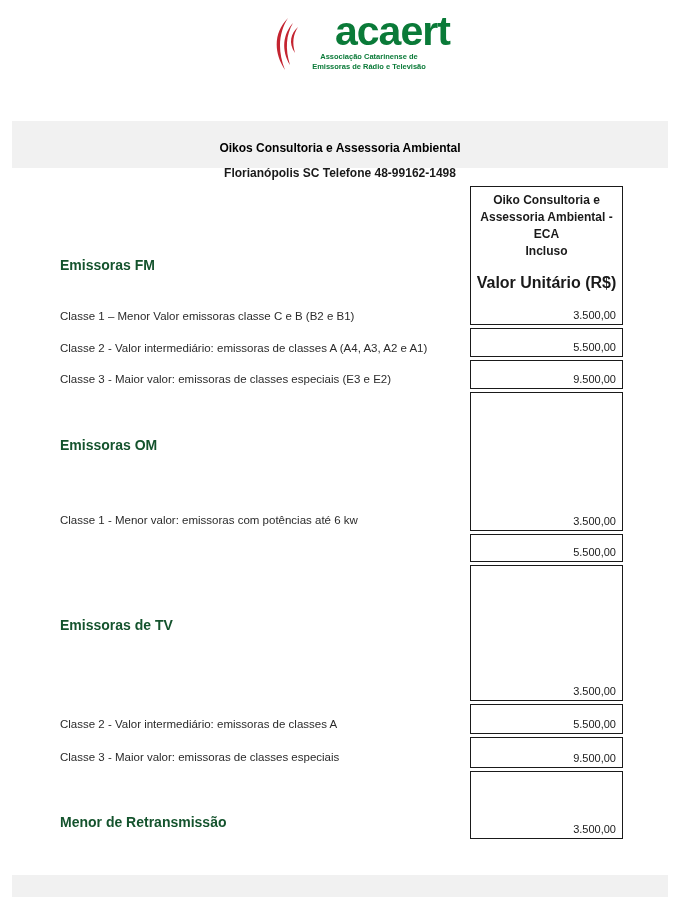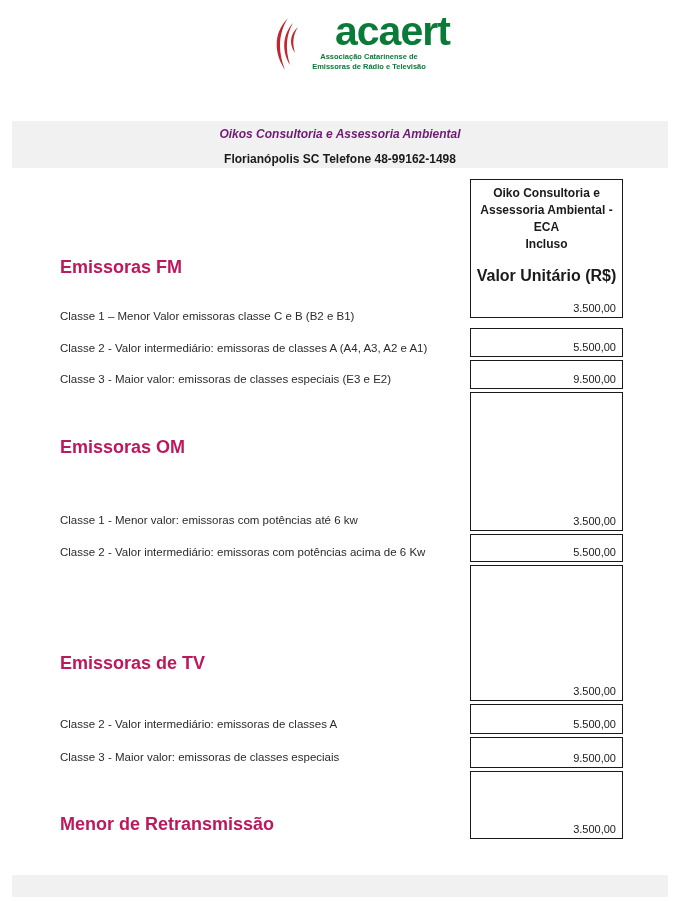--- a/index.html
+++ b/index.html
@@ -27,28 +27,28 @@
     color: #0a7a38; font-size: 7.5px; font-weight: bold;
     line-height: 9.5px; text-align: center;
   }
 
   
   .band {
     position: absolute; left: 12px; width: 656px;
     background: #f1f1f1;
   }
   .header-band { top: 121px; height: 47px; text-align: center; }
-  .header-band .h-line1 { padding-top: 6px; font-size: 12px; font-weight: bold; color: #701a75; font-style: italic; }
+  .header-band .h-line1 { padding-top: 20px; font-size: 12px; font-weight: bold; color: #000000; }
   .header-band .h-line2 { margin-top: 11px; font-size: 12px; font-weight: bold; color: #1a1a1a; }
   .footer-band { top: 875px; height: 22px; }
 
   
   .sec-title {
     position: absolute; left: 60px;
-    font-size: 18px; font-weight: bold; color: #be185d;
+    font-size: 14px; font-weight: bold; color: #14532d;
     white-space: nowrap;
   }
   .row-label {
     position: absolute; left: 60px;
     font-size: 11.5px; color: #2b2b2b;
     white-space: nowrap;
   }
 
   
   .vbox {
@@ -95,29 +95,28 @@
     <div class="h-line2">Florianópolis SC Telefone 48-99162-1498</div>
   </div>
 
   <div class="sec-title" style="top:257px">Emissoras FM</div>
   <div class="row-label" style="top:310px">Classe 1 – Menor Valor emissoras classe C e B (B2 e B1)</div>
   <div class="row-label" style="top:342px">Classe 2 - Valor intermediário: emissoras de classes A (A4, A3, A2 e A1)</div>
   <div class="row-label" style="top:373px">Classe 3 - Maior valor: emissoras de classes especiais (E3 e E2)</div>
 
   <div class="sec-title" style="top:437px">Emissoras OM</div>
   <div class="row-label" style="top:514px">Classe 1 - Menor valor: emissoras com potências até 6 kw</div>
-  <div class="row-label" style="top:546px">Classe 2 - Valor intermediário: emissoras com potências acima de 6 Kw</div>
 
-  <div class="sec-title" style="top:653px">Emissoras de TV</div>
+  <div class="sec-title" style="top:617px">Emissoras de TV</div>
   <div class="row-label" style="top:718px">Classe 2 - Valor intermediário: emissoras de classes A</div>
   <div class="row-label" style="top:751px">Classe 3 - Maior valor: emissoras de classes especiais</div>
 
   <div class="sec-title" style="top:814px">Menor de Retransmissão</div>
 
-  <div class="vbox" style="top:179px;height:139px">
+  <div class="vbox" style="top:186px;height:139px">
     <div class="colhead">
       <div>Oiko Consultoria e</div>
       <div>Assessoria Ambiental - ECA</div>
       <div>Incluso</div>
     </div>
     <div class="colsub">Valor Unitário (R$)</div>
     <div class="spacer"></div>
     <div class="val">3.500,00</div>
   </div>
 

